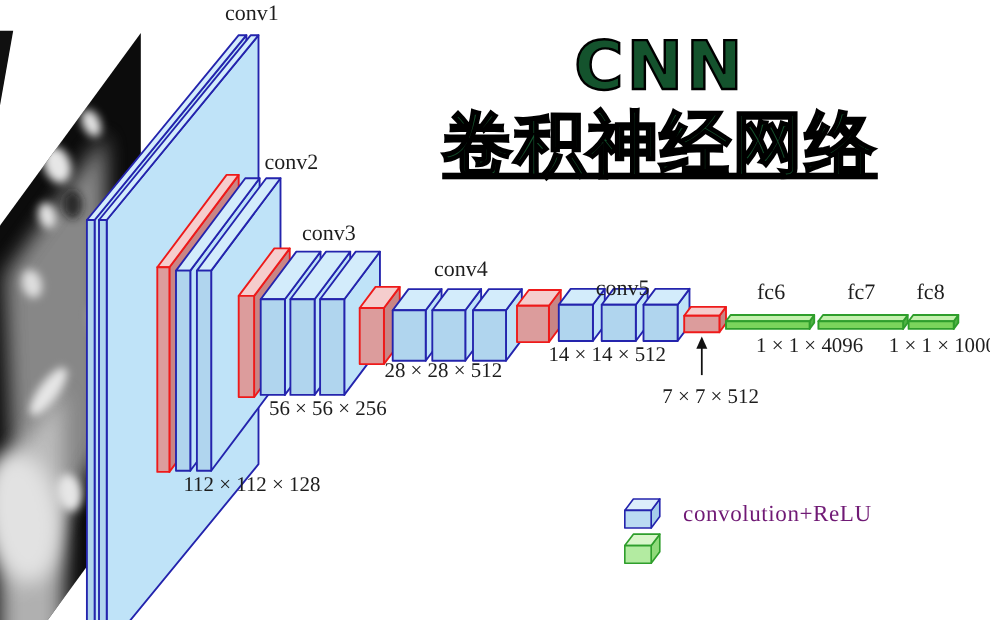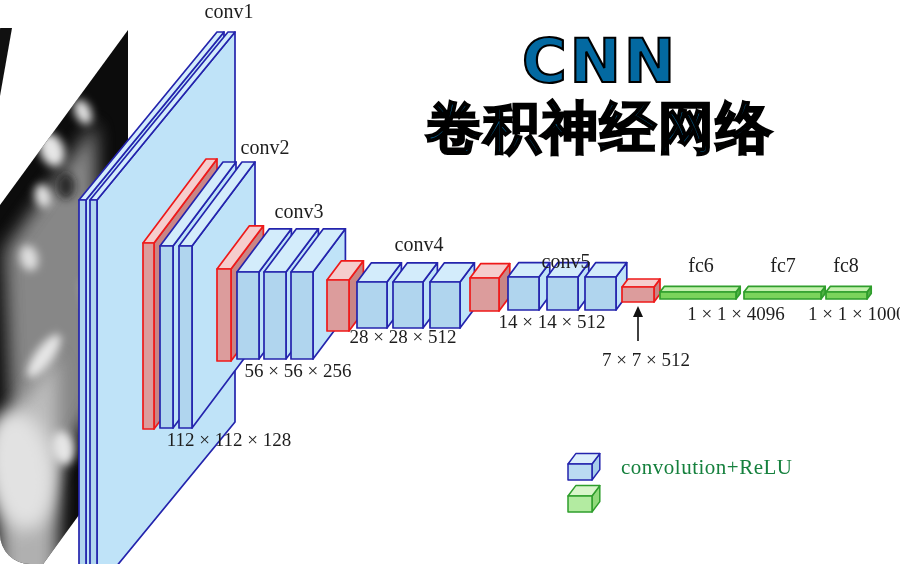--- a/index.html
+++ b/index.html
@@ -1,33 +1,32 @@
 <!DOCTYPE html>
 <html><head>
 <meta charset="utf-8">
 <style>
   html,body{margin:0;padding:0;background:#ffffff;}
   .canvas{
     position:relative;width:900px;height:564px;overflow:hidden;background:#ffffff;
     font-family:"Liberation Serif", serif;
-    border-radius:30px;
   }
   svg.net{position:absolute;left:0;top:0;}
   .title{
-    position:absolute;left:340px;top:30px;width:520px;text-align:center;color:#0369a1;
+    position:absolute;left:340px;top:30px;width:520px;text-align:center;color:#14532d;
     font-family:"DejaVu Sans","Liberation Sans",sans-serif;font-weight:900;
     -webkit-text-stroke:2.2px #000;
   }
   .title .t1{font-size:61px;line-height:1.0;letter-spacing:3px;}
-  .title .t2{font-size:56px;line-height:1.0;margin-top:9px;letter-spacing:2px;}
+  .title .t2{font-size:64px;line-height:1.0;margin-top:9px;letter-spacing:2px;text-decoration:underline;}
   .legend{position:absolute;left:565px;top:452px;}
   .lrow{display:flex;align-items:center;margin-bottom:1px;height:31px;}
   .licon{width:46px;height:31px;flex:0 0 46px;}
   .ltext{
-    font-family:"Liberation Serif",serif;font-size:21px;color:#15803d;
+    font-family:"Liberation Serif",serif;font-size:21px;color:#701a75;
     letter-spacing:0.5px;margin-left:10px;white-space:nowrap;
   }
 </style>
 </head>
 <body>
 
 <div class="canvas">
 
   <svg id="net" class="net" width="900" height="564" viewBox="0 0 900 564">
     <defs>

